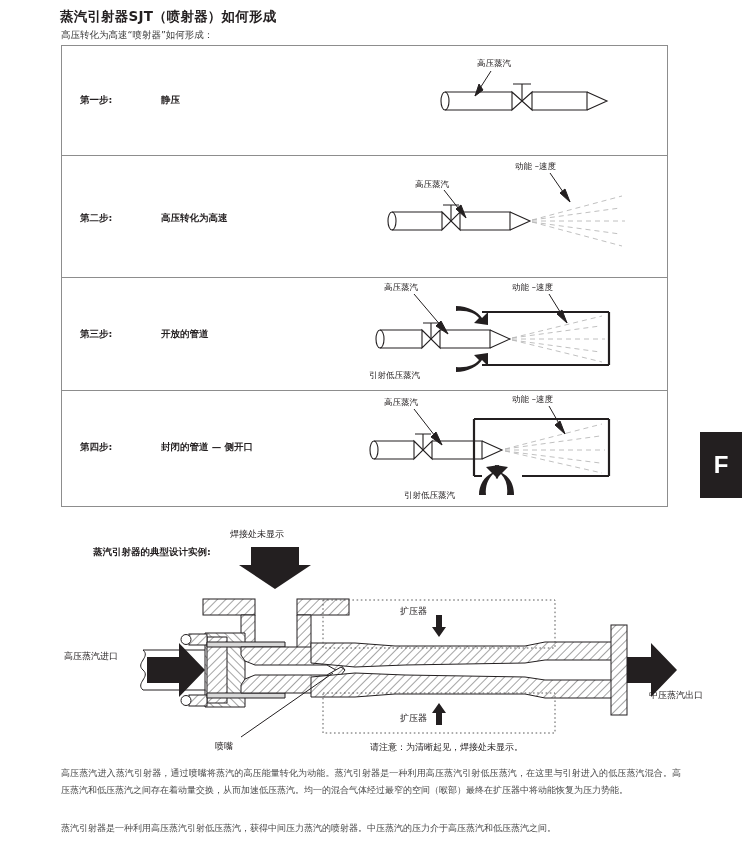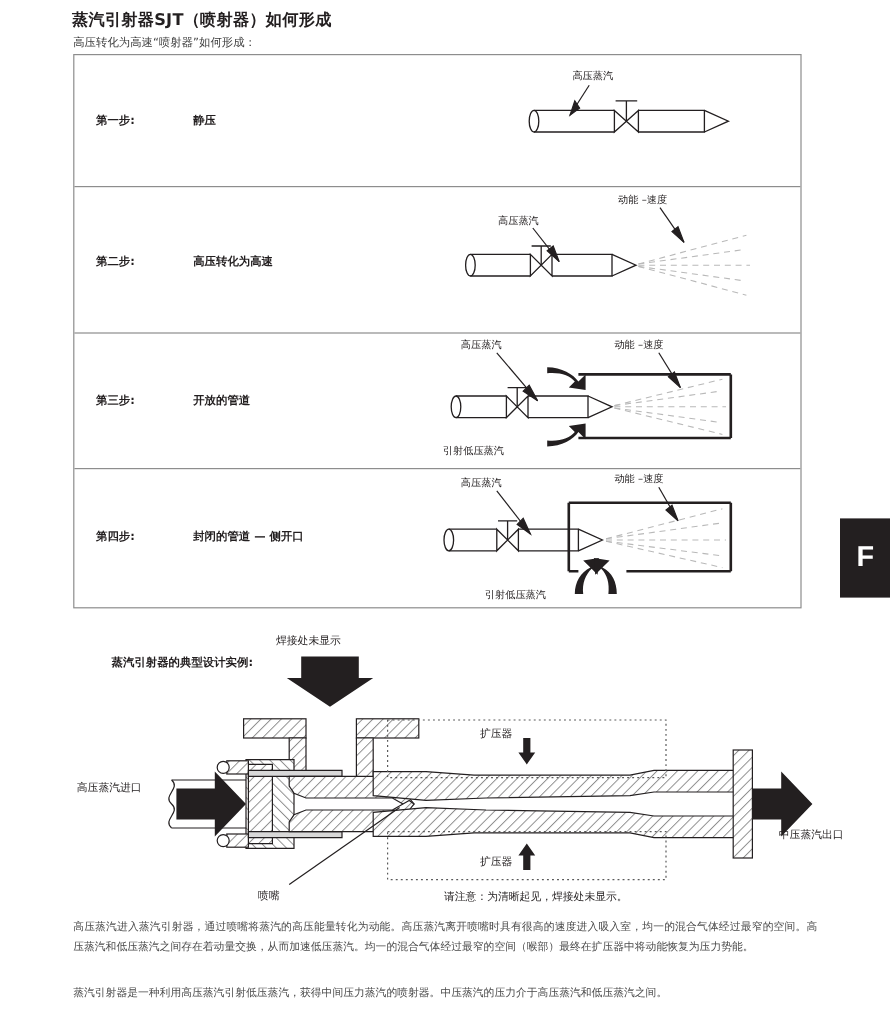--- a/index.html
+++ b/index.html
@@ -367,14 +367,14 @@
       <polygon points="381,100 387,100 387,112 391,112 384,122 377,112 381,112"></polygon>
       <polygon points="381,210 387,210 387,198 391,198 384,188 377,198 381,198"></polygon>
     </g>
 
     <g stroke="#231f20" stroke-width="1" fill="none">
       <line x1="186" y1="222" x2="278" y2="158"></line>
     </g>
   </svg>
 </div>
 
-<div class="body-par" id="paragraph-1">高压蒸汽进入蒸汽引射器，通过喷嘴将蒸汽的高压能量转化为动能。高压蒸汽离开喷嘴时具有很高的速度进入吸入室，均一的混合气体经过最窄的空间。高压蒸汽和低压蒸汽之间存在着动量交换，从而加速低压蒸汽。均一的混合气体经过最窄的空间（喉部）最终在扩压器中将动能恢复为压力势能。</div>
+<div class="body-par" id="paragraph-1">高压蒸汽进入蒸汽引射器，通过喷嘴将蒸汽的高压能量转化为动能。蒸汽引射器是一种利用高压蒸汽引射低压蒸汽，在这里与引射进入的低压蒸汽混合。高压蒸汽和低压蒸汽之间存在着动量交换，从而加速低压蒸汽。均一的混合气体经过最窄的空间（喉部）最终在扩压器中将动能恢复为压力势能。</div>
 <div class="body-par" id="paragraph-2">蒸汽引射器是一种利用高压蒸汽引射低压蒸汽，获得中间压力蒸汽的喷射器。中压蒸汽的压力介于高压蒸汽和低压蒸汽之间。</div>
 
 </body></html>

